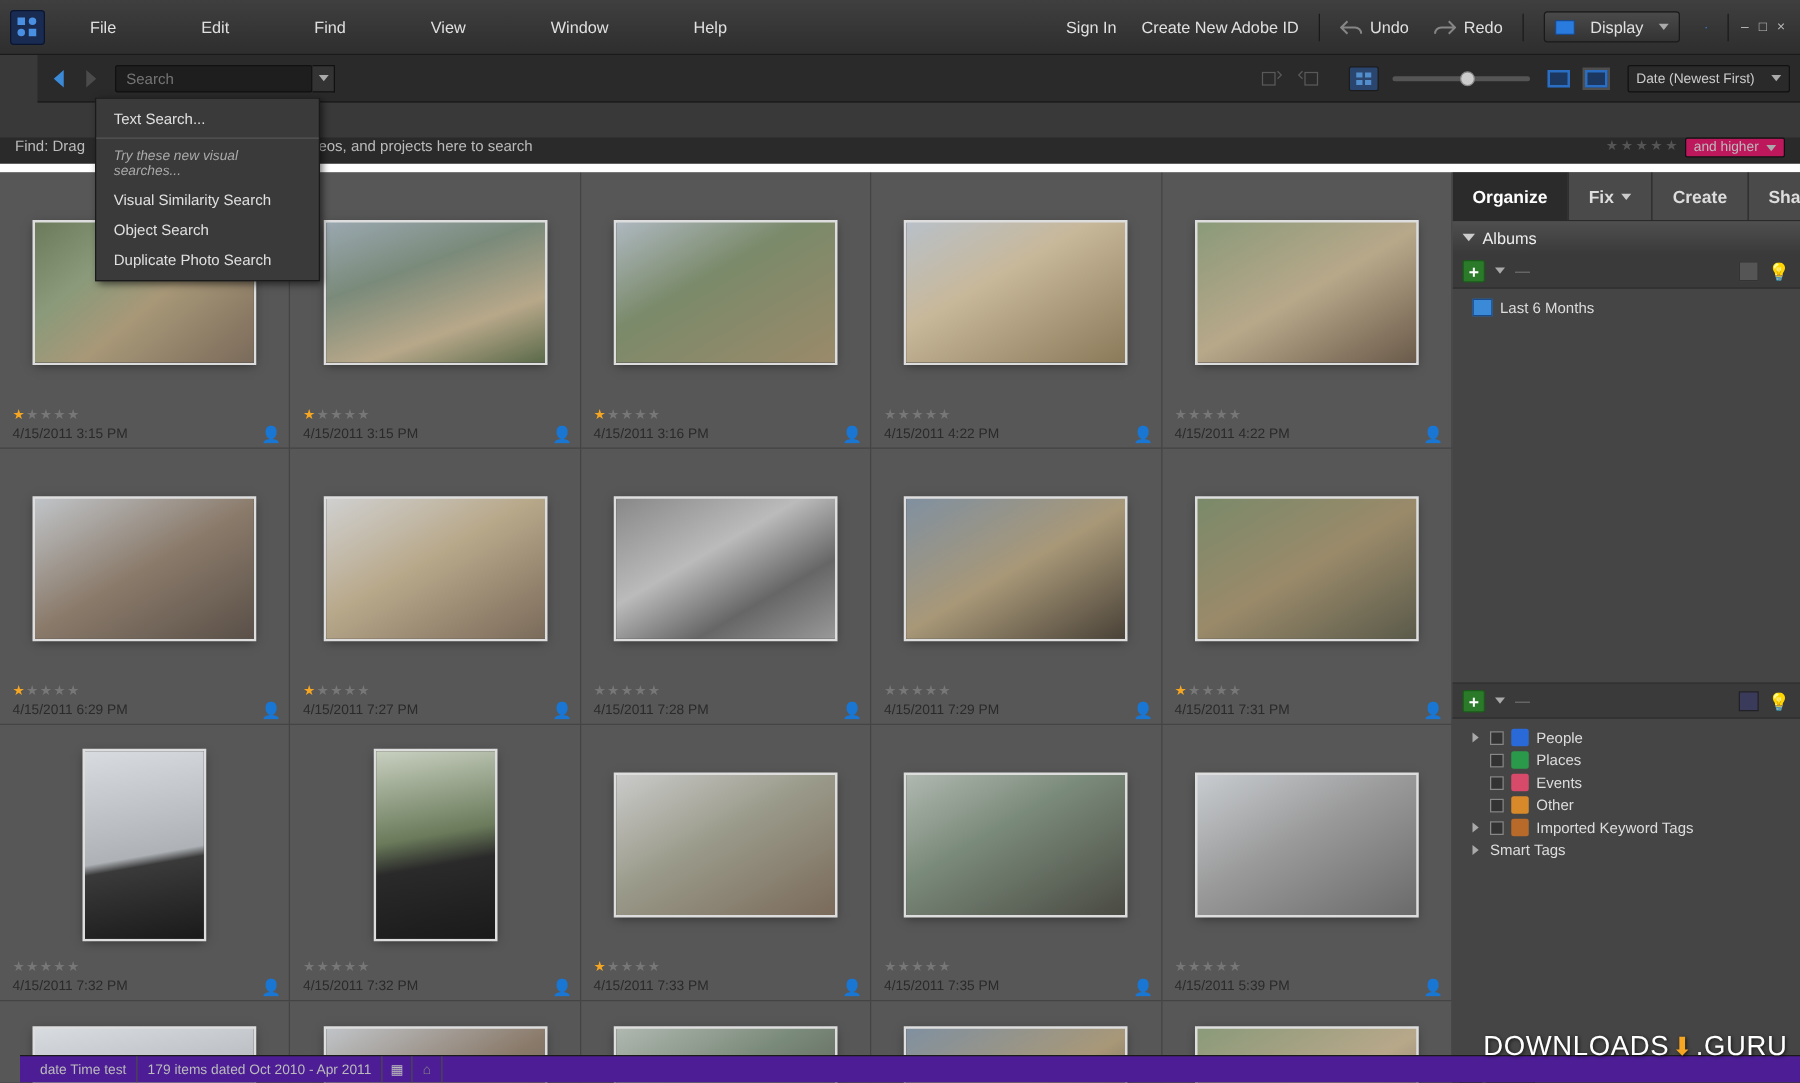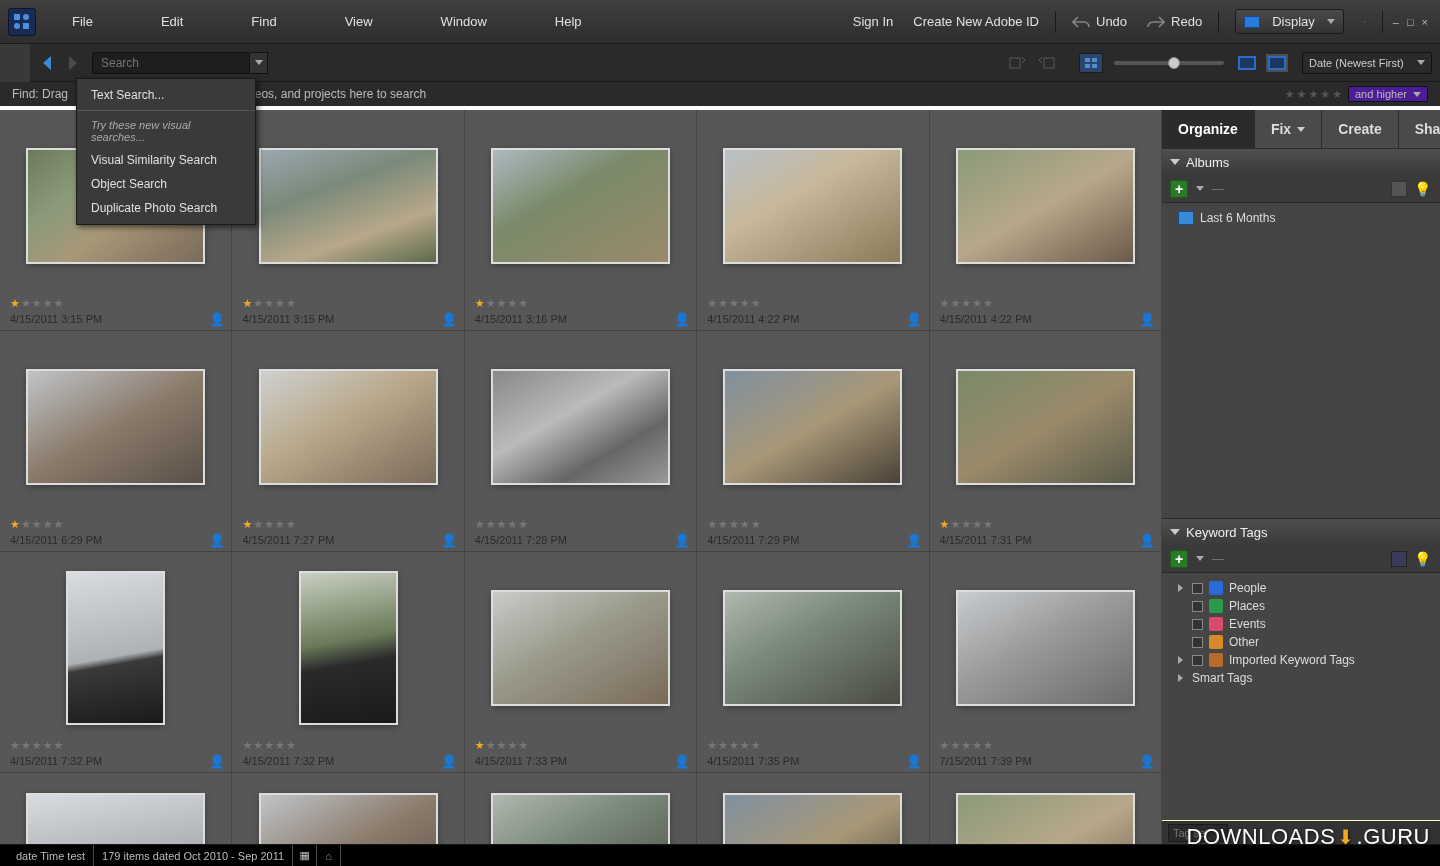--- a/index.html
+++ b/index.html
@@ -34,25 +34,25 @@
 .screen-ic{width:18px;height:14px;border:2px solid #2a7bde;background:#1a3a6a;}
 .sort-dd{width:130px;height:22px;background:#2a2a2a;border:1px solid #111;display:flex;align-items:center;justify-content:space-between;padding:0 6px;font-size:11px;color:#ccc;border-radius:2px;margin-left:10px;}
 
 
 .search-menu{position:absolute;top:78px;left:76px;width:180px;background:#3a3a3a;border:1px solid #1a1a1a;box-shadow:2px 2px 6px rgba(0,0,0,0.6);z-index:50;padding:4px 0;}
 .search-menu .mi{padding:5px 14px;font-size:12px;color:#e0e0e0;cursor:pointer;}
 .search-menu .mi.hint{font-style:italic;color:#aaa;font-size:11px;}
 .search-menu hr{border:none;border-top:1px solid #555;margin:3px 0;}
 
 
-.find-bar{height:28px;background:#2a2a2a;border-bottom:4px solid #ffffff;display:flex;align-items:center;padding:0 12px;font-size:12px;color:#bbb;}
+.find-bar{height:28px;background:#2a2a2a;border-bottom:7px solid #ffffff;display:flex;align-items:flex-start;padding:0 12px;font-size:12px;color:#bbb;margin-top:28px;}
 .find-bar .spacer{flex:1;}
 .rating-filter{display:flex;align-items:center;gap:2px;margin-right:6px;}
 .rating-filter .st{color:#555;font-size:11px;}
-.rating-dd{height:16px;background:#4c1d95;border:1px solid #111;padding:0 6px;display:flex;align-items:center;gap:6px;font-size:11px;border-radius:2px;}
+.rating-dd{height:16px;background:#be185d;border:1px solid #111;padding:0 6px;display:flex;align-items:center;gap:6px;font-size:11px;border-radius:2px;}
 
 
 .main-row{display:flex;height:calc(100% - 44px - 38px - 28px - 22px);}
 .grid-area{flex:1;background:#575757;overflow:hidden;position:relative;}
 .side-panels{width:278px;display:flex;flex-direction:column;background:#454545;}
 
 
 .mode-tabs{height:38px;background:#4a4a4a;display:flex;align-items:stretch;font-size:14px;font-weight:bold;}
 .mode-tabs .mt{flex:0 0 auto;padding:0 16px;display:flex;align-items:center;gap:4px;color:#ddd;cursor:pointer;border-left:1px solid #2a2a2a;}
 .mode-tabs .mt:first-child{border-left:none;}
@@ -95,21 +95,21 @@
 .ph8{background:linear-gradient(150deg,#888 0%,#bbb 40%,#666 70%,#999 100%);}  
 .ph9{background:linear-gradient(150deg,#8090a0 0%,#a89878 50%,#4a4238 100%);}
 .ph10{background:linear-gradient(150deg,#7a8a6a 0%,#9a8a6a 50%,#5a5a4a 100%);}
 .ph11{background:linear-gradient(170deg,#d8dce0 0%,#aeb2b6 55%,#3a3a3a 60%,#1a1a1a 100%);}
 .ph12{background:linear-gradient(170deg,#c8d0c0 0%,#6a7a5a 45%,#2a2a2a 60%,#1a1a1a 100%);}
 .ph13{background:linear-gradient(150deg,#cacaca 0%,#9a9a8a 45%,#7a6a5a 100%);}
 .ph14{background:linear-gradient(150deg,#b0b8b0 0%,#7a8a7a 40%,#4a4a42 100%);}
 .ph15{background:linear-gradient(150deg,#c8ccd0 0%,#9a9a9a 45%,#6a6a6a 100%);}
 
 
-.status{position:absolute;bottom:0;left:0;right:0;height:22px;background:#000000;border-top:1px solid #1a1a1a;display:flex;align-items:center;padding:0 8px;font-size:11px;color:#bbb;}
+.status{position:absolute;bottom:0;left:16px;right:0;height:22px;background:#4c1d95;border-top:1px solid #1a1a1a;display:flex;align-items:center;padding:0 8px;font-size:11px;color:#bbb;}
 .status .sseg{padding:0 8px;border-right:1px solid #4a4a4a;height:100%;display:flex;align-items:center;}
 
 
 .watermark{position:absolute;right:10px;bottom:16px;font-size:22px;font-weight:400;color:#fff;text-shadow:1px 1px 3px rgba(0,0,0,0.7);letter-spacing:0.5px;font-family:Arial,sans-serif;z-index:60;display:flex;align-items:baseline;}
 .watermark .g{color:#fff;}
 .watermark .arrow-dn{color:#f5a623;margin:0 2px;font-size:20px;}
 
 .tri{width:0;height:0;border-left:4px solid transparent;border-right:4px solid transparent;border-top:5px solid #aaa;display:inline-block;}
 .tri-r{width:0;height:0;border-top:4px solid transparent;border-bottom:4px solid transparent;border-left:5px solid #aaa;display:inline-block;}
 .tri-d{width:0;height:0;border-left:5px solid transparent;border-right:5px solid transparent;border-top:6px solid #ccc;display:inline-block;}
@@ -520,21 +520,21 @@
           </div>
           <div class="meta">
             <div class="stars">
               <span class="off">★</span>
               <span class="off">★</span>
               <span class="off">★</span>
               <span class="off">★</span>
               <span class="off">★</span>
             </div>
             <div class="dt-row">
-              <span class="dt">7/15/2011 7:39 PM</span>
+              <span class="dt">4/15/2011 5:39 PM</span>
               <span class="badge">👤</span>
             </div>
           </div>
         </div>
         <div class="cell row4" style="height: 150px;">
           <div class="img-wrap">
             <div class="thumb landscape ph11"></div>
           </div>
         </div>
         <div class="cell row4" style="height: 150px;">
@@ -586,24 +586,20 @@
       </div>
       <div class="p-body">
         <div class="tree-row">
           <span style="width:16px;height:14px;background:#3a8ad8;border:1px solid #1a4a8a;display:inline-block"></span>
           <span>Last 6 Months</span>
         </div>
       </div>
     </div>
 
     <div class="panel" style="flex:1;position:relative">
-      <div class="p-head">
-        <span class="tri-d"></span>
-          <span>Keyword Tags</span>
-      </div>
       <div class="p-tools">
         <div class="plus-btn">+</div>
         <span class="tri"></span>
         <span style="color:#777">—</span>
         <div style="flex:1"></div>
         <div style="width:16px;height:16px;background:#3a3a5a;border:1px solid #222"></div>
         <div style="color:#d8c060;font-size:14px">💡</div>
       </div>
       <div class="p-body">
         <div class="tree-row">
@@ -643,21 +639,21 @@
       </div>
       <div class="tag-search">
         <input placeholder="Tag se" style="">
       </div>
     </div>
   </div>
 </div>
 
 <div class="status">
   <div class="sseg">date Time test</div>
-  <div class="sseg">179 items dated Oct 2010 - Sep 2011</div>
+  <div class="sseg">179 items dated Oct 2010 - Apr 2011</div>
   <div class="sseg" style="width:24px;justify-content:center">▦</div>
   <div class="sseg" style="width:24px;justify-content:center;color:#888">⌂</div>
 </div>
 
 <div class="watermark">
   <span>DOWNLOADS</span>
     <span class="arrow-dn">⬇</span>
     <span class="g">.GURU</span>
 </div>
 

